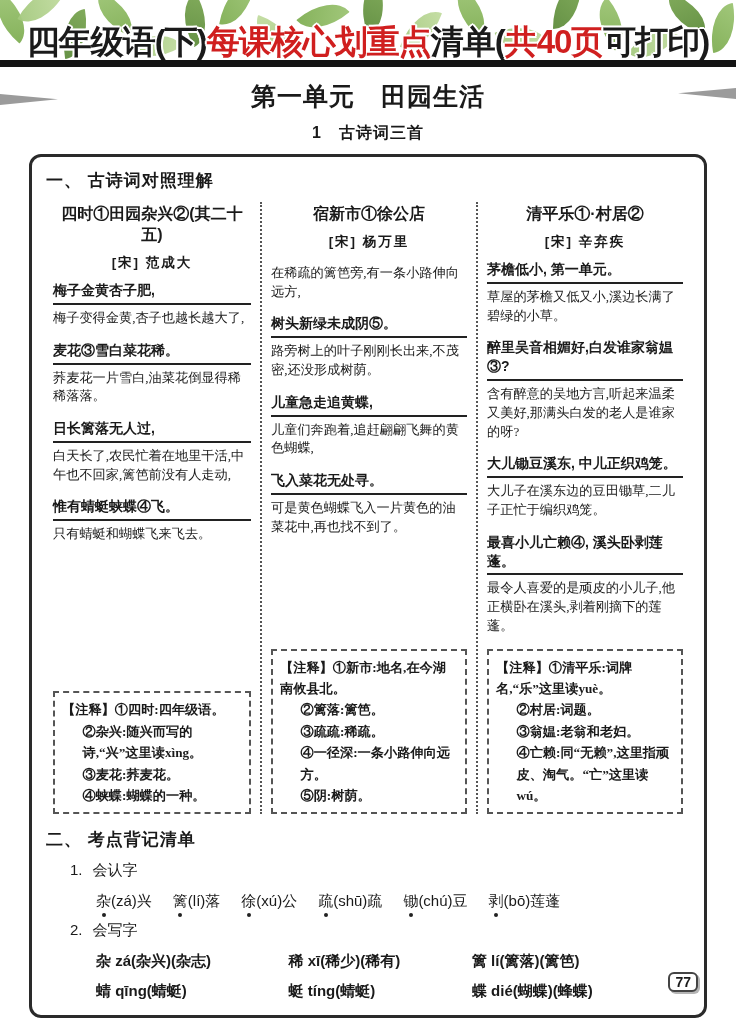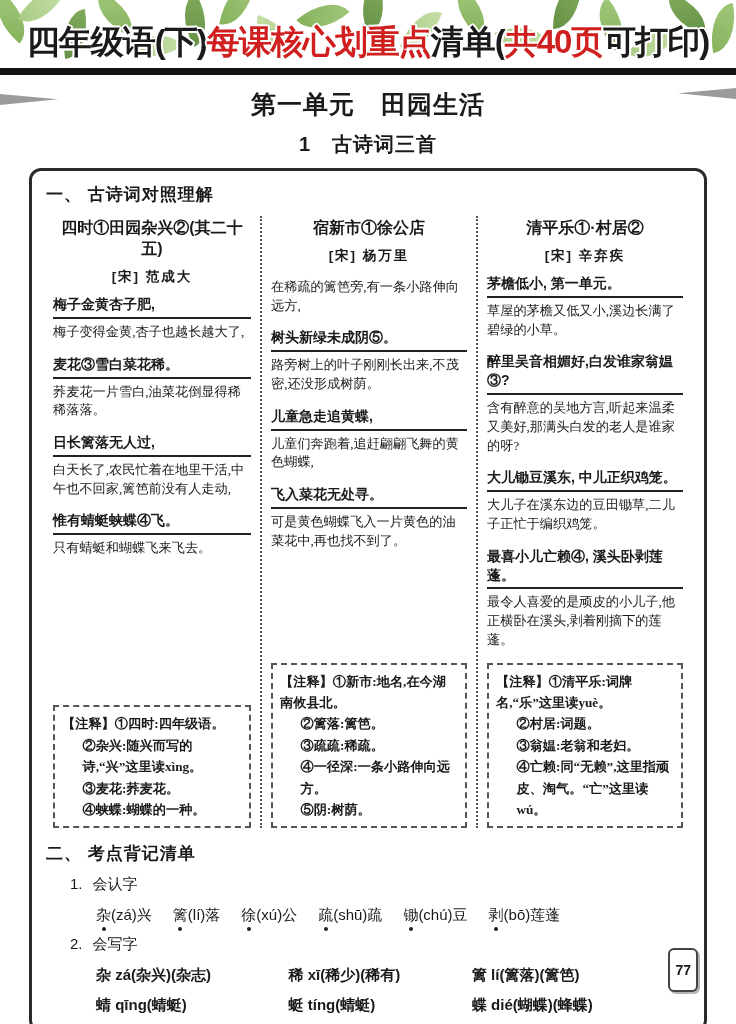--- a/index.html
+++ b/index.html
@@ -1,37 +1,37 @@
 <!DOCTYPE html>
 <html><head>
 <meta charset="utf-8">
 <style>
   * { margin:0; padding:0; box-sizing:border-box; }
   html,body { background:#e8e8e8; }
   body { font-family:"Liberation Sans", sans-serif; color:#1a1a1a; }
   .page { position:relative; width:736px; height:1024px; margin:0 auto; background:#ffffff; overflow:hidden; }
 
   
-  .banner { position:relative; height:68px; overflow:hidden; }
+  .banner { position:relative; height:60px; overflow:hidden; }
   .leaf { position:absolute; width:46px; height:28px; border-radius:2% 100% 2% 100%; transform:rotate(var(--r)); opacity:.95; }
   .la { background:linear-gradient(135deg,#9cc473,#7fae53); }
   .lb { background:linear-gradient(135deg,#c2dca0,#a3c87d); }
   .lc { background:linear-gradient(135deg,#7aa652,#5e8c3c); }
   .banner-title { position:relative; z-index:2; text-align:center; font-size:33px; font-weight:bold; line-height:84px; white-space:nowrap; letter-spacing:-1px;
     text-shadow:2px 0 0 #fff,-2px 0 0 #fff,0 2px 0 #fff,0 -2px 0 #fff,1.5px 1.5px 0 #fff,-1.5px -1.5px 0 #fff,1.5px -1.5px 0 #fff,-1.5px 1.5px 0 #fff; }
   .banner-title .red { color:#d01f1f; }
 
   .double-rule { height:4px; border-top:4px solid #141414; border-bottom:3px solid #141414; }
   .swoosh { position:absolute; background:#9b9b9b; }
   .sw-l { left:0; top:92px; width:58px; height:13px; clip-path:polygon(0 15%, 100% 55%, 0 100%); }
   .sw-r { right:0; top:86px; width:58px; height:13px; clip-path:polygon(100% 15%, 0 55%, 100% 100%); }
 
   
   .unit-title { text-align:center; font-size:25px; font-weight:bold; margin-top:13px; letter-spacing:1px; }
-  .lesson-title { text-align:center; font-size:20px; font-weight:bold; margin:10px 0 10px; letter-spacing:1px; }
+  .lesson-title { text-align:center; font-size:16px; font-weight:bold; margin:10px 0 10px; letter-spacing:1px; }
 
   
   .main-box { width:678px; margin:2px auto 0; border:3px solid #2a2a2a; border-radius:12px; padding:12px 12px 14px; background:#fff; }
   .sec-heading { font-size:17px; font-weight:bold; margin:0 0 10px 2px; letter-spacing:1px; }
   .sec2 { margin-top:14px; }
 
   
   .poem-grid { display:grid; grid-template-columns:1fr 1fr 1fr; min-height:528px; }
   .poem-col { padding:0 9px; display:flex; flex-direction:column; }
   .poem-col + .poem-col { border-left:2px dotted #555; }
@@ -44,21 +44,21 @@
 
   
   .item-line { font-size:15px; padding-left:26px; margin:4px 0; }
   .item-num { display:inline-block; margin-right:10px; }
   .renzi { padding-left:52px; font-size:15px; font-weight:normal; display:flex; gap:21px; margin:12px 0 10px; flex-wrap:nowrap; }
   .em-char { position:relative; display:inline-block; }
   .em-char::after { content:""; position:absolute; left:50%; bottom:-6px; width:4px; height:4px; border-radius:50%; background:#222; transform:translateX(-50%); }
   .xiezi-grid { display:grid; grid-template-columns:1.05fr 1fr 1.2fr; row-gap:11px; padding-left:52px; font-size:15px; font-weight:bold; margin-top:12px; }
 
   
-  .page-num { position:absolute; right:38px; bottom:32px; border:2px solid #444; border-radius:6px; padding:12px 5px; font-size:14px; font-weight:bold; background:#fff; box-shadow:2px 2px 0 #b5b5b5; }
+  .page-num { position:absolute; right:38px; bottom:32px; border:2px solid #444; border-radius:6px; padding:0 5px; font-size:14px; font-weight:bold; background:#fff; box-shadow:2px 2px 0 #b5b5b5; }
 </style>
 </head>
 <body>
 
 <div class="page">
 
   <header class="banner">
     <i class="leaf la" style="left:-12px;top:4px;--r:40deg"></i>
     <i class="leaf lb" style="left:18px;top:-8px;--r:120deg"></i>
     <i class="leaf lc" style="left:52px;top:20px;--r:80deg"></i>

